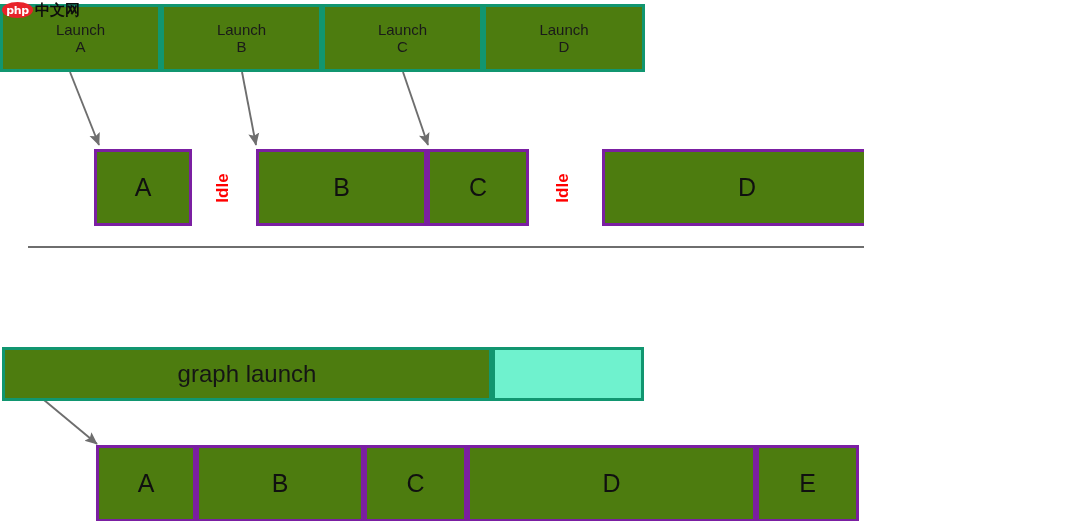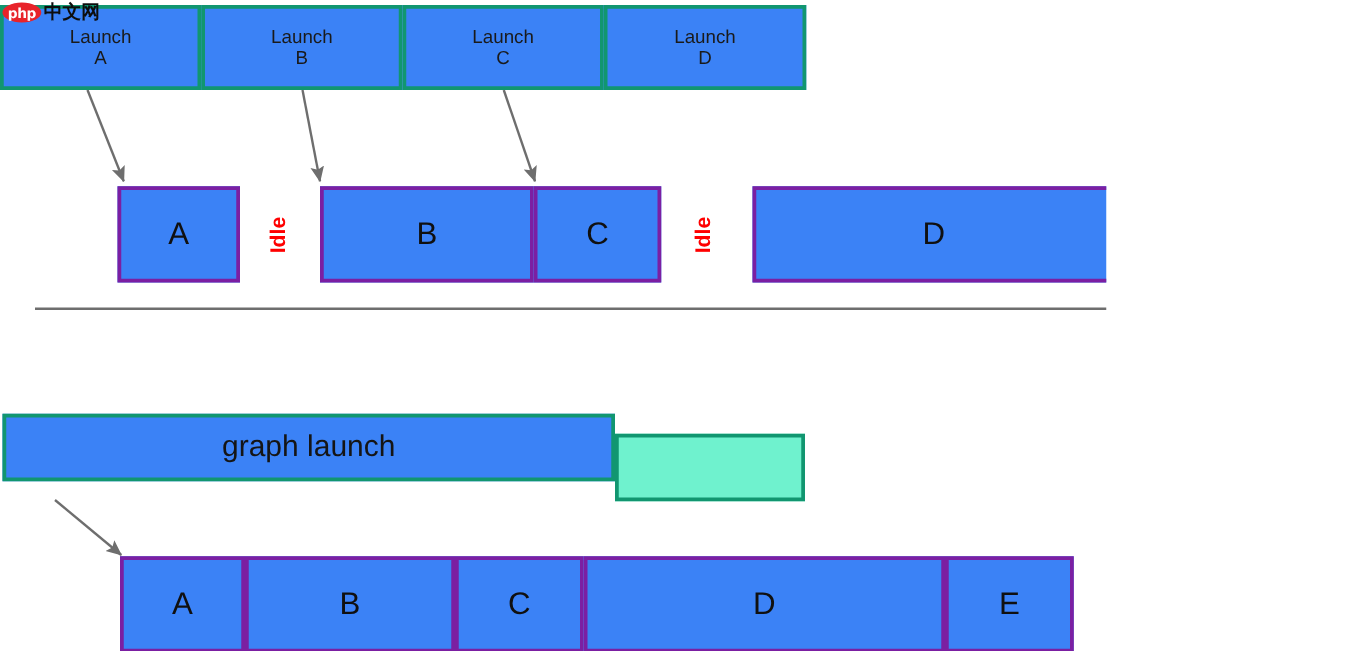--- a/index.html
+++ b/index.html
@@ -11,32 +11,31 @@
   body {
     font-family: "Liberation Sans", "DejaVu Sans", sans-serif;
     -webkit-font-smoothing: antialiased;
   }
   #canvas {
     position: relative;
     width: 864px;
     height: 521px;
     background: #ffffff;
     overflow: hidden;
-    padding-left: 21px;
   }
 
   
   .box {
     position: absolute;
     box-sizing: border-box;
     display: flex;
     align-items: center;
     justify-content: center;
     text-align: center;
-    background: #3b82f6;
+    background: #4d7c0f;
     color: #111111;
   }
   .launch-box {
     border: 3px solid #119670;
     font-size: 15px;
     line-height: 1.15;
     font-weight: 400;
     color: #1a1a1a;
   }
   .launch-box .lbl {
@@ -185,21 +184,21 @@
           <span class="lbl">E</span>
         </div>
       </div>
     <div id="idle-row">
         <span class="idle-label" style="left: 208px; top: 178px;">Idle</span>
         <span class="idle-label" style="left: 548px; top: 178px;">Idle</span>
       </div>
   </div>
 
   <div id="bottom-section">
-    <div class="box graph-box" id="graph-launch-box" style="left: 2px; top: 331px; width: 490px; height: 54px;">
+    <div class="box graph-box" id="graph-launch-box" style="left: 2px; top: 347px; width: 490px; height: 54px;">
       <span class="lbl">graph launch</span>
     </div>
     <div class="box graph-exec-box" id="graph-exec-box" style="left: 492px; top: 347px; width: 152px; height: 54px;">
       <span class="lbl"></span>
     </div>
     <div id="bottom-kernel-row">
         <div class="box kernel-box" style="left: 96px; top: 445px; width: 100px; height: 77px;">
           <span class="lbl">A</span>
         </div>
         <div class="box kernel-box" style="left: 196px; top: 445px; width: 168px; height: 77px;">

